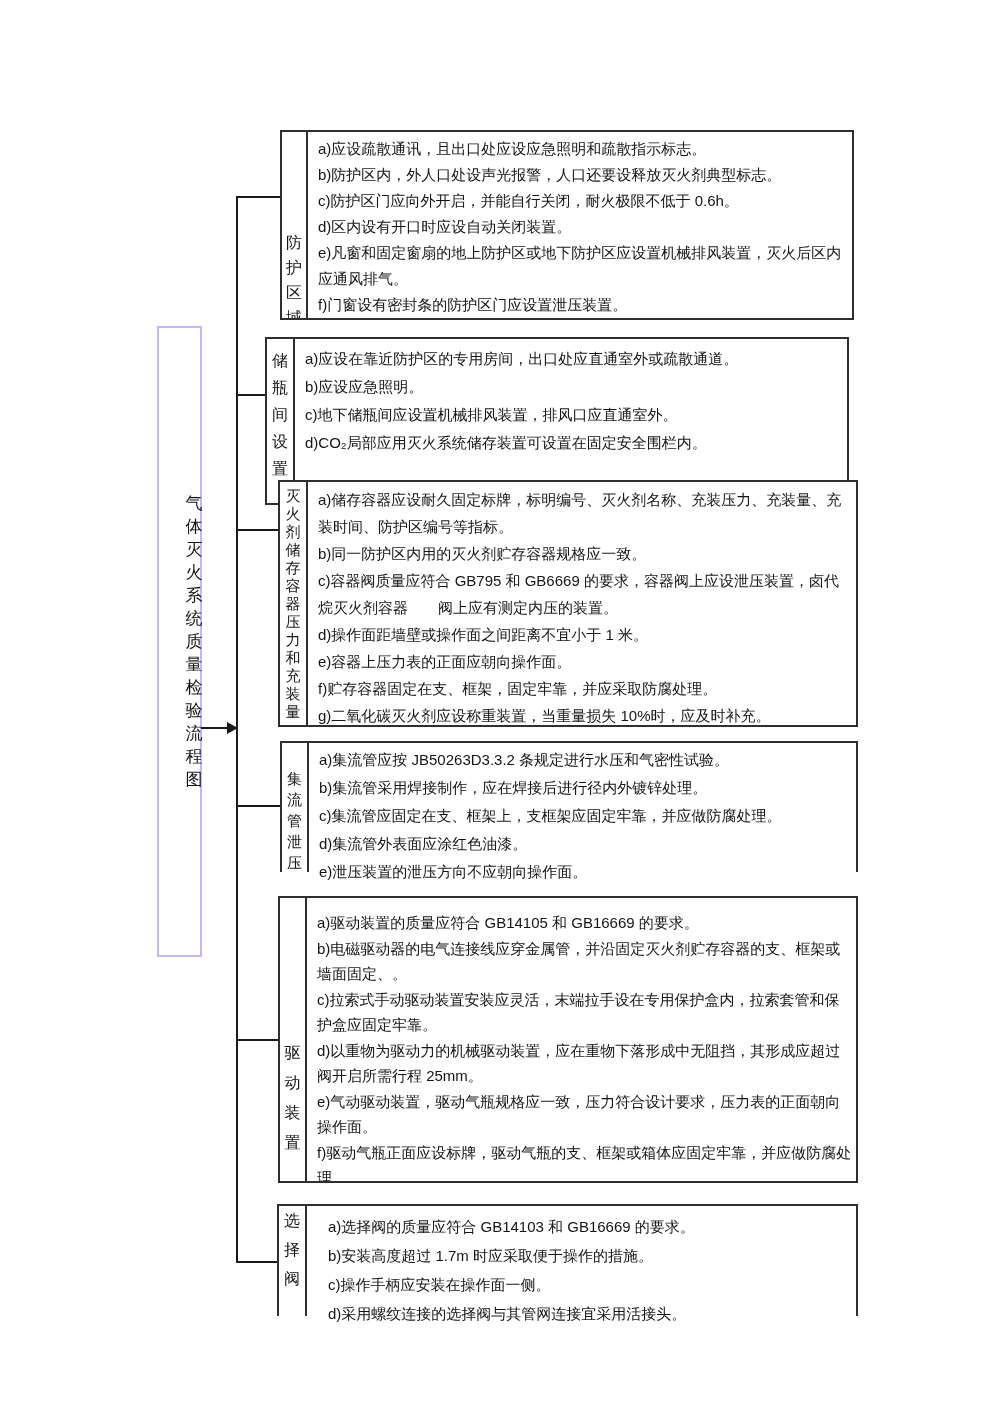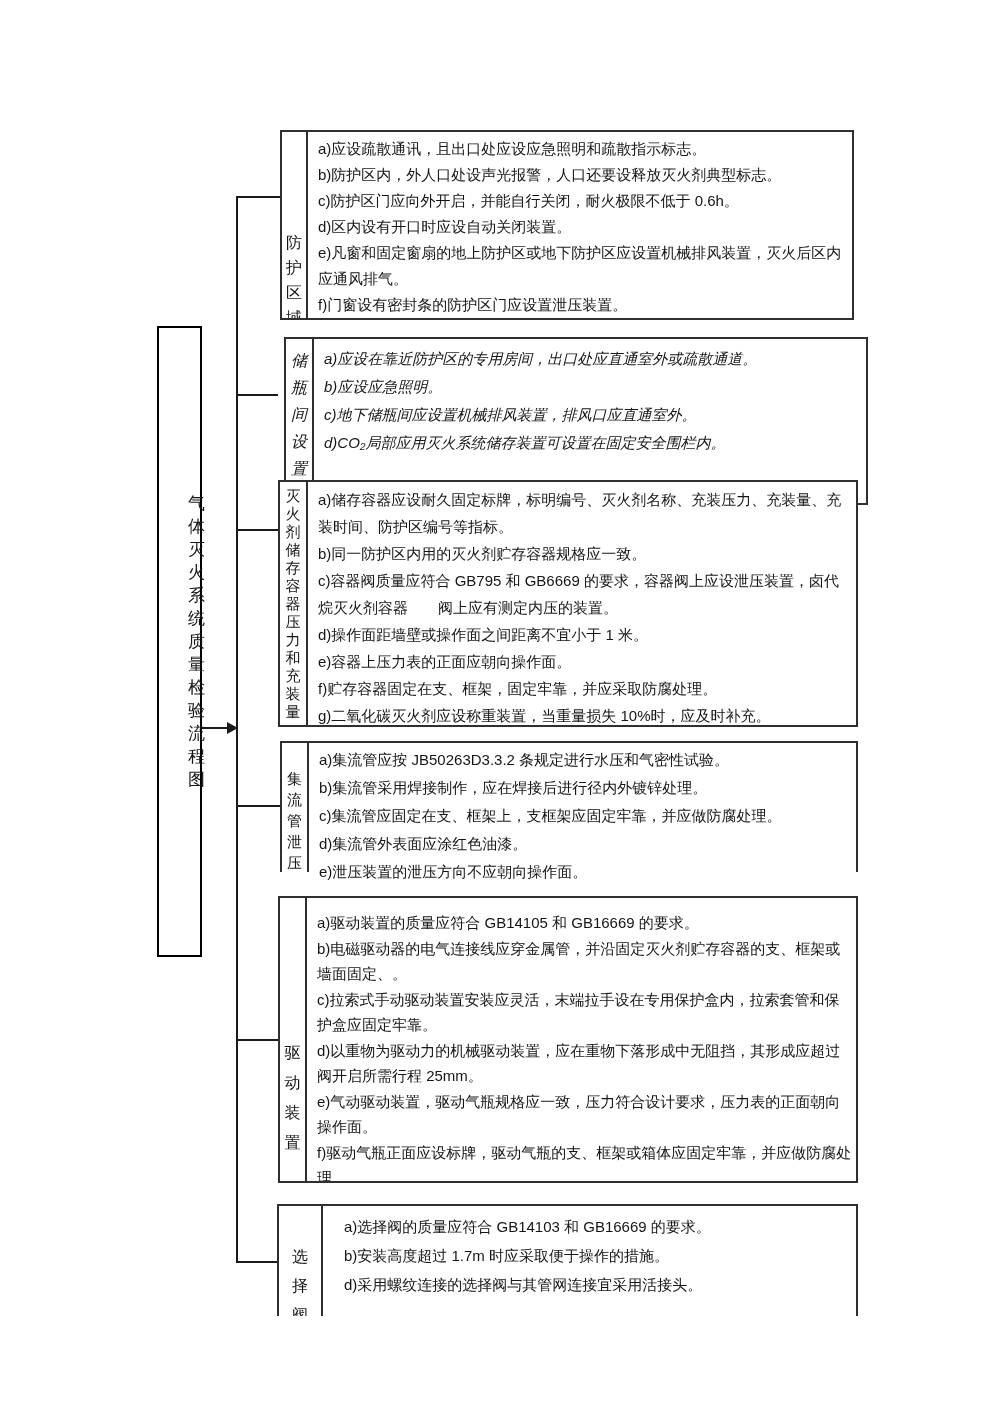--- a/index.html
+++ b/index.html
@@ -6,63 +6,63 @@
   .page{position:relative;width:1000px;height:1415px;background:#ffffff;overflow:hidden;
         font-family:"Liberation Sans","DejaVu Sans",sans-serif;color:#151515;}
 
   
   .hline,.vline{position:absolute;background:#1a1a1a;}
   .arrow-head{position:absolute;width:0;height:0;
       border-left:11px solid #1a1a1a;border-top:6px solid transparent;border-bottom:6px solid transparent;}
 
   
   .title-box{position:absolute;left:157px;top:326px;width:45px;height:631px;
-      border:2px solid #000000;box-sizing:border-box;background:#fff;
-      display:flex;align-items:center;padding-left:29px;}
+      border:2px solid #c4b5fd;box-sizing:border-box;background:#fff;
+      display:flex;align-items:center;justify-content:center;padding-left:29px;}
   .vtext{display:block;width:1.05em;word-break:break-all;line-break:anywhere;
       text-align:center;white-space:normal;}
   .title-box .vtext{font-size:17px;line-height:23px;}
 
   
   .bbox{position:absolute;border:2px solid #2f2f2f;box-sizing:border-box;background:#fff;display:flex;}
   .bbox.noclose{border-bottom:none;}
   .lab-cell{border-right:2px solid #2f2f2f;box-sizing:border-box;display:flex;
       flex-direction:column;align-items:center;overflow:hidden;flex-shrink:0;}
   .cont-cell{flex:1;box-sizing:border-box;overflow:hidden;padding:4px 4px 0 10px;font-size:15px;}
   .cont-cell.open{overflow:visible;}
   .item{margin:0;}
 
   
   #b1{left:280px;top:130px;width:574px;height:190px;}
   #b1 .lab-cell{width:26px;padding-top:50px;}
   #b1 .vtext{font-size:16px;line-height:25px;margin-top:48px;}
   #b1 .cont-cell{line-height:26px;}
 
-  #b2{left:284px;top:337px;width:584px;height:168px;font-style:italic;}
+  #b2{left:265px;top:337px;width:584px;height:168px;}
   #b2 .lab-cell{width:28px;padding-top:8px;}
   #b2 .vtext{font-size:16px;line-height:27px;}
   #b2 .cont-cell{line-height:28px;padding-top:6px;}
 
   #b3{left:278px;top:480px;width:580px;height:247px;}
   #b3 .lab-cell{width:28px;padding-top:5px;}
   #b3 .vtext{font-size:15px;line-height:18px;}
   #b3 .cont-cell{line-height:27px;padding-top:4px;}
 
   #b4{left:280px;top:741px;width:578px;height:131px;}
   #b4 .lab-cell{width:27px;padding-top:25px;}
   #b4 .vtext{font-size:15px;line-height:21px;}
   #b4 .cont-cell{line-height:28px;padding-top:3px;}
 
   #b5{left:278px;top:896px;width:580px;height:287px;}
   #b5 .lab-cell{width:27px;padding-top:140px;}
   #b5 .vtext{font-size:16px;line-height:30px;}
   #b5 .cont-cell{line-height:25.5px;padding-top:12px;}
 
   #b6{left:277px;top:1204px;width:581px;height:112px;}
-  #b6 .lab-cell{width:44px;padding-top:36px;}
+  #b6 .lab-cell{width:28px;}
   #b6 .vtext{font-size:16px;line-height:29px;}
   #b6 .cont-cell{line-height:29px;padding-top:6px;margin-left:11px;}
 </style>
 </head>
 <body>
 
 <div class="page">
 
   <div class="title-box">
     <span class="vtext">气体灭火系统质量检验流程图</span>
@@ -148,17 +148,18 @@
     </div>
   </div>
 
   <div class="bbox noclose" id="b6">
     <div class="lab-cell">
       <span class="vtext">选择阀</span>
     </div>
     <div class="cont-cell open">
       <p class="item">a)选择阀的质量应符合 GB14103 和 GB16669 的要求。</p>
       <p class="item">b)安装高度超过 1.7m 时应采取便于操作的措施。</p>
+      <p class="item">c)操作手柄应安装在操作面一侧。</p>
       <p class="item">d)采用螺纹连接的选择阀与其管网连接宜采用活接头。</p>
     </div>
   </div>
 
 </div>
 
 </body></html>

